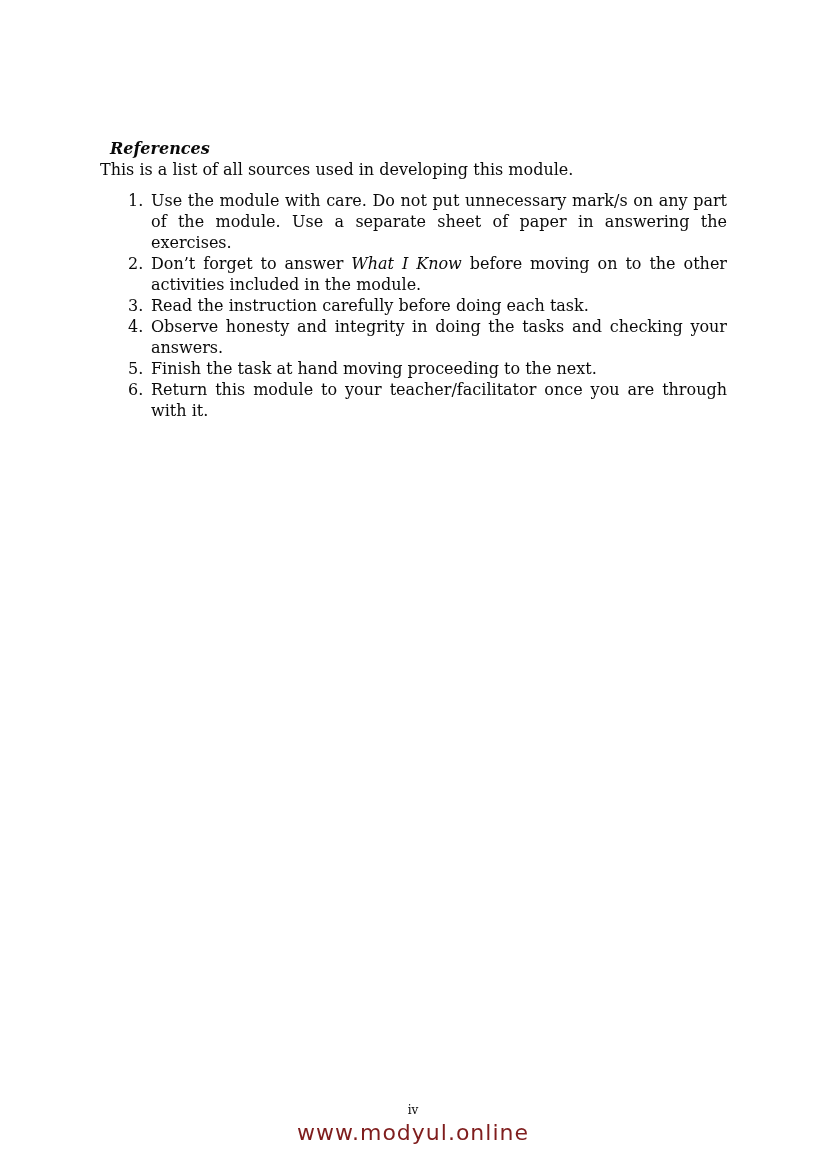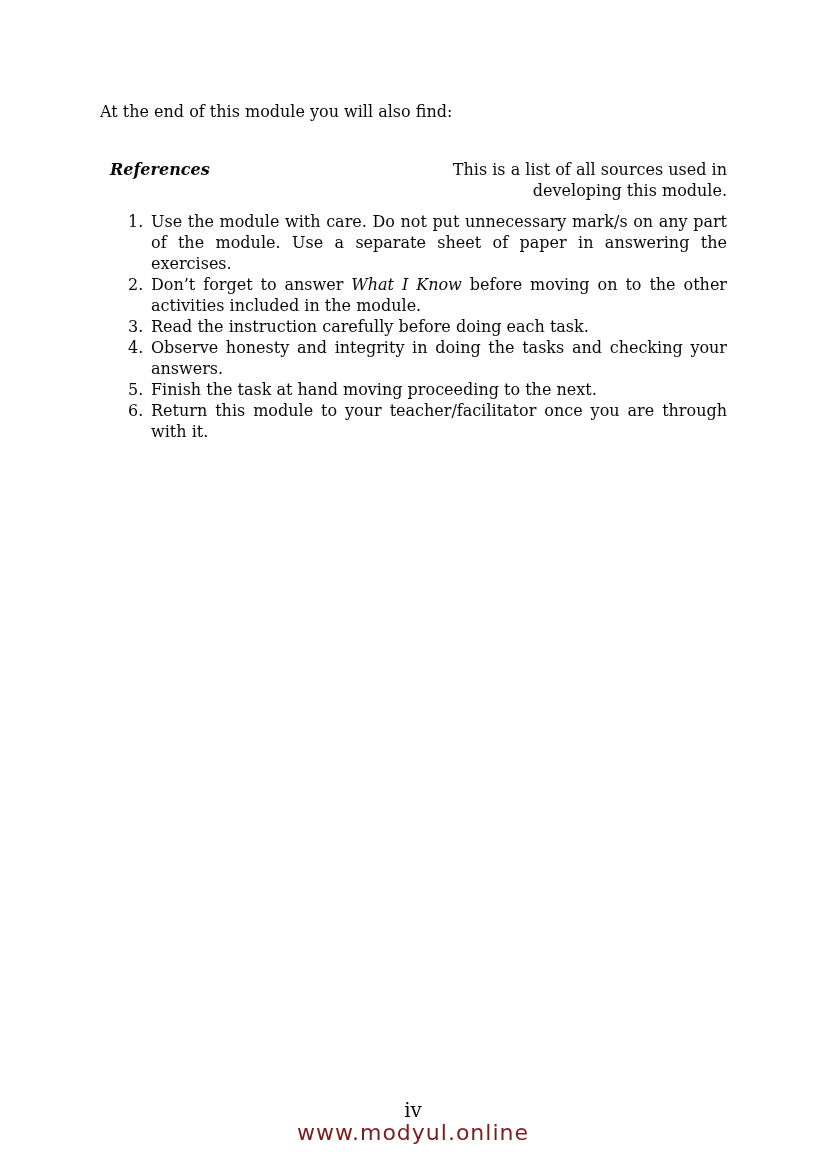--- a/index.html
+++ b/index.html
@@ -24,20 +24,21 @@
     top: 101px;
     width: 627px;
   }
   .intro-line {
     margin: 0;
   }
   .ref-row {
     display: flex;
     margin-top: 37px;
     align-items: flex-start;
+    flex-direction: column;
   }
   .ref-term {
     box-sizing: border-box;
     width: 284px;
     padding-left: 10px;
     font-weight: bold;
     font-style: italic;
     flex-shrink: 0;
   }
   .ref-desc {
@@ -71,42 +72,41 @@
     margin: 10px 0 0 0;
     text-align: justify;
     text-indent: 50px;
   }
   .page-number {
     position: absolute;
     top: 1100px;
     left: 0;
     width: 100%;
     text-align: center;
-    font-size: 20px;
+    font-size: 12px;
   }
   .watermark {
     position: absolute;
     top: 1120px;
     left: 0;
     width: 100%;
     text-align: center;
     font-family: "DejaVu Sans", "Liberation Sans", sans-serif;
     font-size: 22px;
     line-height: 26px;
     color: #7f1d1d;
     letter-spacing: 1px;
   }
 </style>
 </head>
 <body>
 
 <div class="page">
   <div class="content">
 
-    <p class="intro-line">At the end of this module you will also find:</p>
 
     <div class="ref-row">
       <div class="ref-term">References</div>
       <div class="ref-desc">This is a list of all sources used in developing this module.</div>
     </div>
 
 
     <ol class="reminders-list">
       <li class="reminder-item">
         <span class="reminder-number">1.</span>

